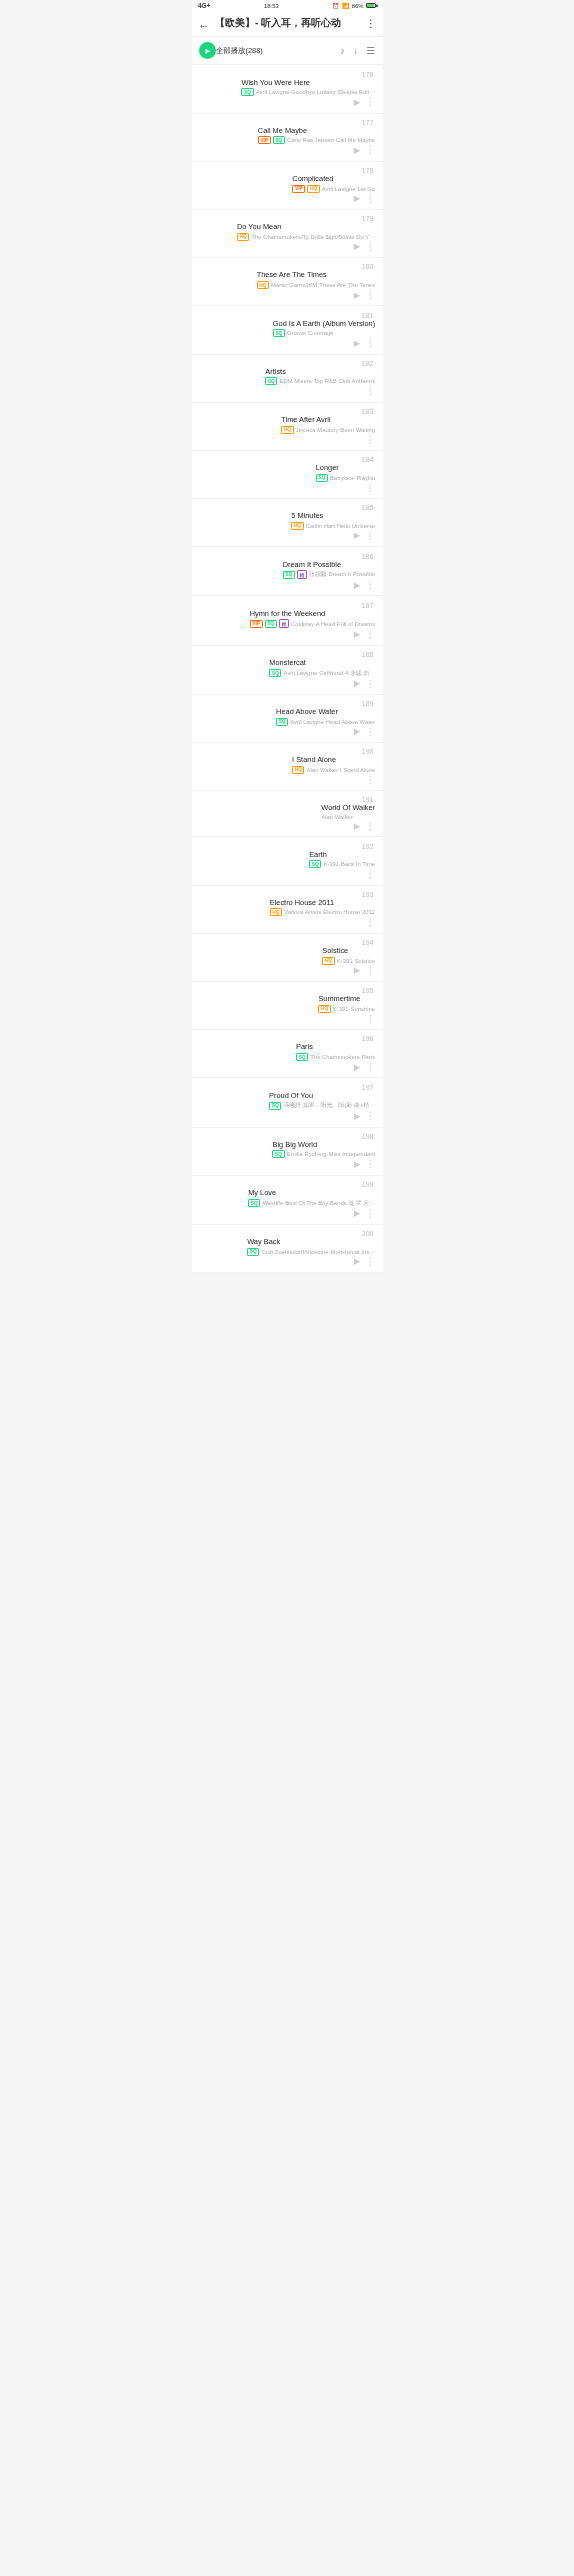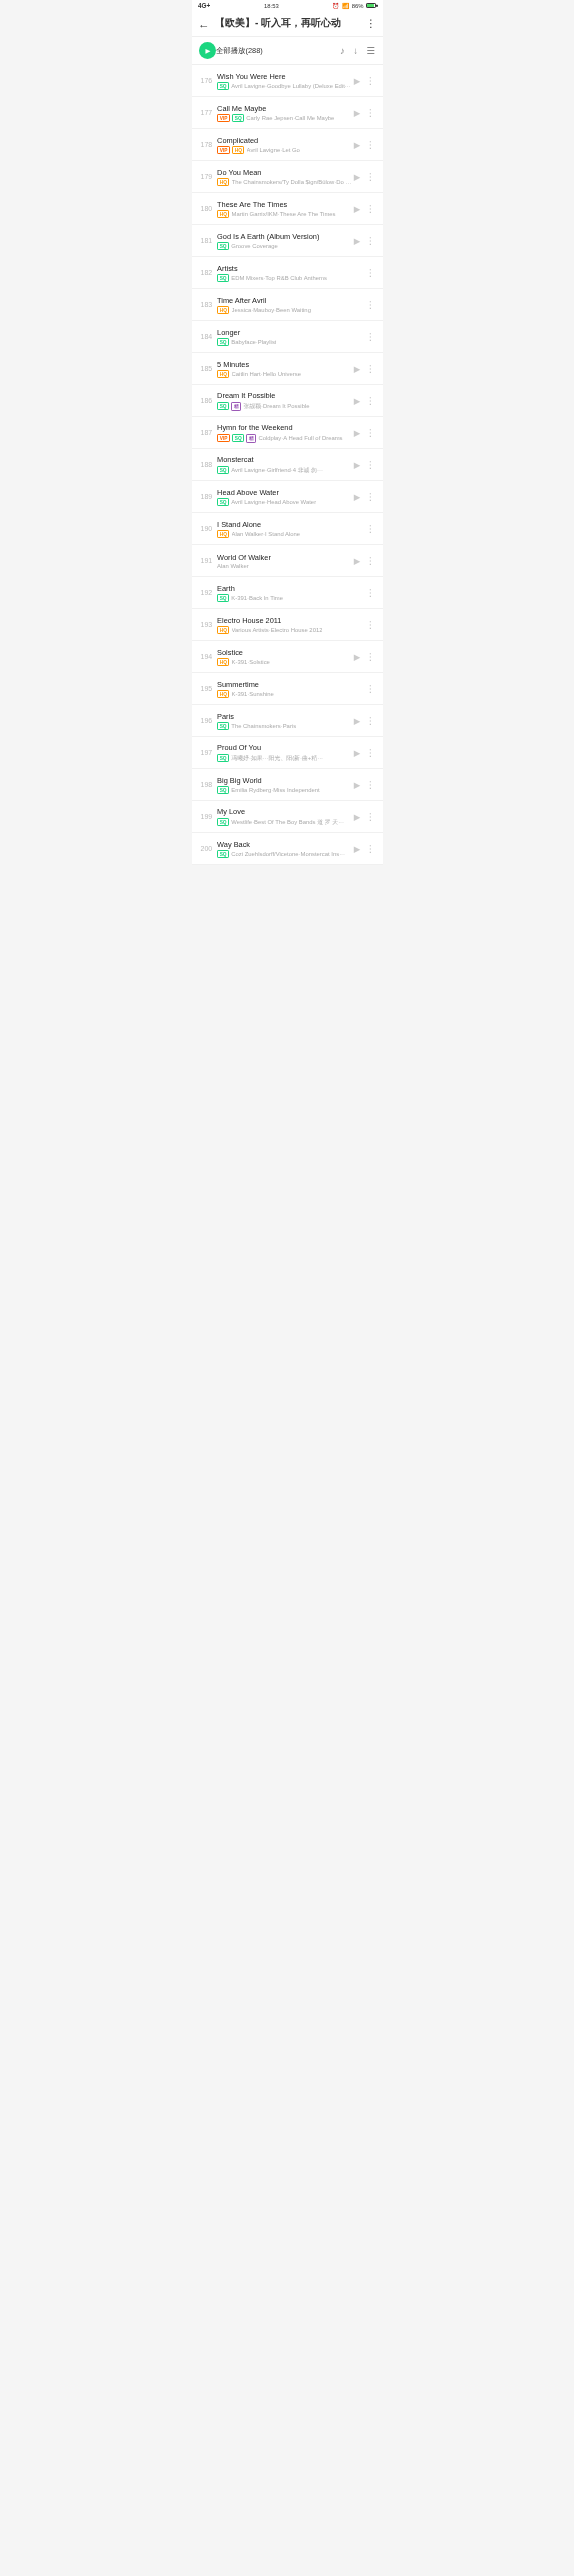--- a/index.html
+++ b/index.html
@@ -86,24 +86,25 @@
       align-items: center;
     }
     .ctrl-icon {
       font-size: 9.6px;
       color: #888;
       cursor: pointer;
     }
     .song-list { background: #fff; }
     .song-item {
       display: flex;
-      align-items: center;
+      align-items: flex-end;
       padding: 5.3px 7.4px;
       border-bottom: 0.5px solid #f0f0f0;
       min-height: 32px;
+      flex-direction: column;
     }
     .song-num {
       width: 15px;
       text-align: center;
       font-size: 7px;
       color: #bbb;
       flex-shrink: 0;
     }
     .song-info {
       flex: 1;

